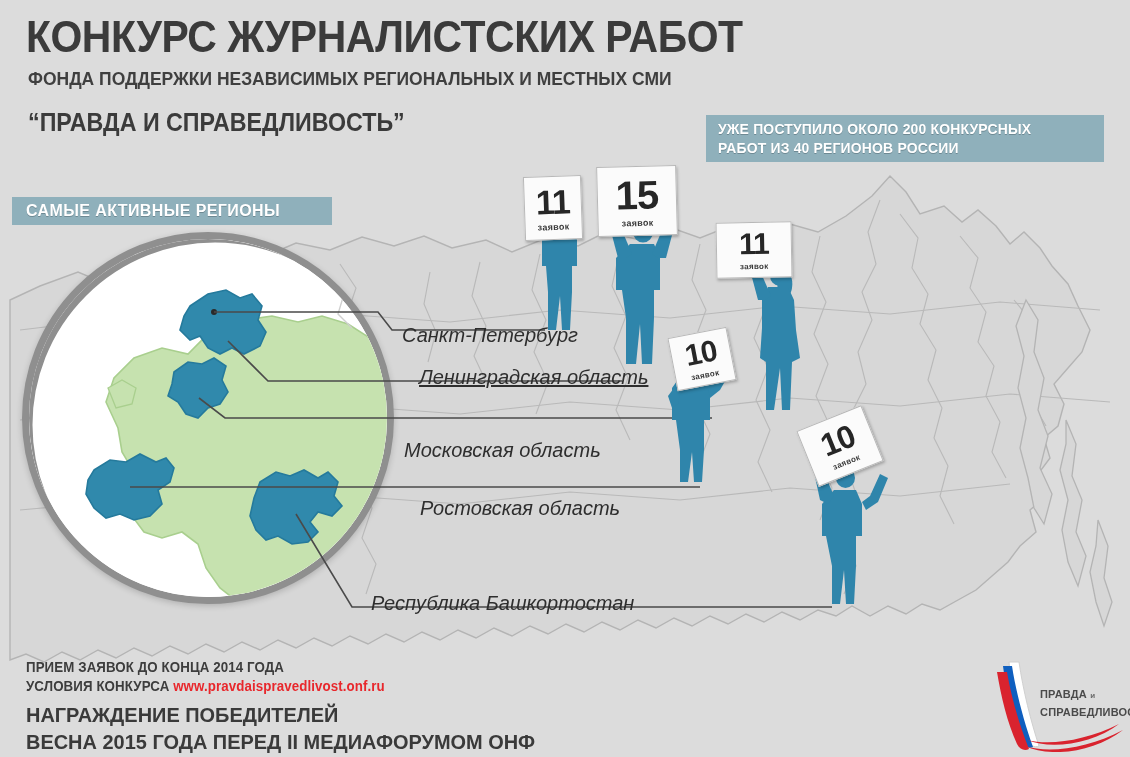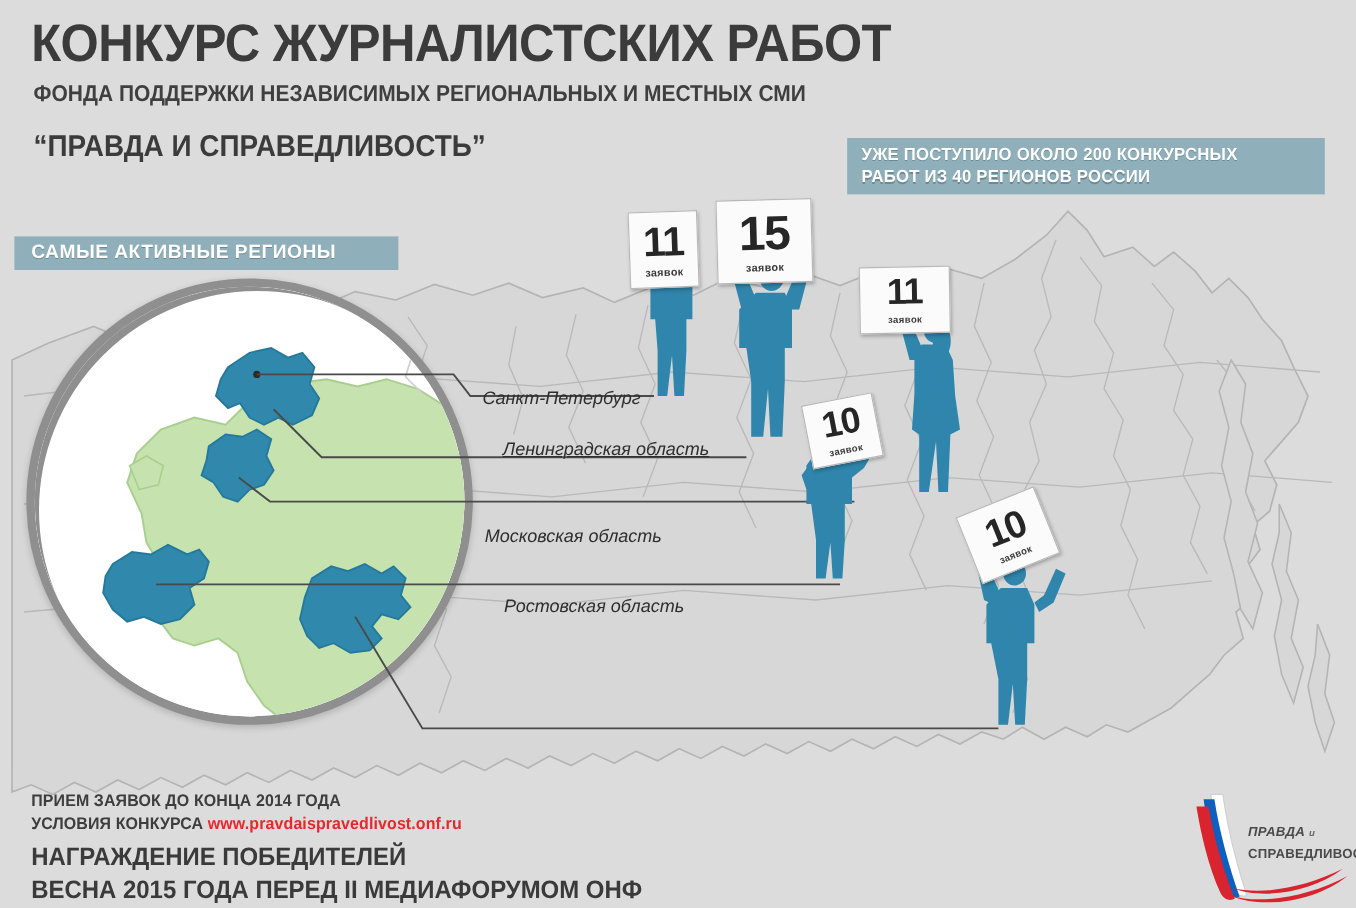--- a/index.html
+++ b/index.html
@@ -63,21 +63,21 @@
     position:absolute;left:22px;top:232px;width:372px;height:372px;
     border-radius:50%;
     background:#ffffff;
     border:7px solid #8f8f8f;
     box-sizing:border-box;
     overflow:hidden;
     box-shadow:0 2px 6px rgba(0,0,0,.18);
   }
   .magnifier svg{position:absolute;left:-7px;top:-7px;}
   .rlabel{
-    position:absolute;font-style:italic;font-size:15px;color:#2e2e2e;
+    position:absolute;font-style:italic;font-size:20px;color:#2e2e2e;
     white-space:nowrap;font-family:"Liberation Sans", sans-serif;
   }
 
   
   .person{position:absolute;}
   .sign{
     position:absolute;background:#fbfbfb;border:1px solid #b8b8b8;
     display:flex;flex-direction:column;align-items:center;justify-content:center;
     box-shadow:1px 2px 3px rgba(0,0,0,.25);
   }
@@ -88,21 +88,21 @@
   .bottom{position:absolute;left:26px;top:636px;margin-top:22px;}
   .bt1{font-size:14px;font-weight:bold;color:#3d3d3d;letter-spacing:.1px;line-height:19px;
        transform:scaleX(.95);transform-origin:left center;white-space:nowrap;}
   .url{color:#e8272c;}
   .bt2{font-size:21px;font-weight:bold;color:#3a3a3a;line-height:27px;margin-top:5px;
        transform:scaleX(.95);transform-origin:left center;white-space:nowrap;}
 
   
   .logo{position:absolute;left:995px;top:660px;width:132px;height:92px;}
   .logo .lg-text{position:absolute;left:45px;top:28px;width:90px;}
-  .logo .lg1{font-size:11px;font-weight:bold;color:#4a4a4a;letter-spacing:.2px;white-space:nowrap;font-style:italic;}
+  .logo .lg1{font-size:11px;font-weight:bold;color:#4a4a4a;letter-spacing:.2px;white-space:nowrap;}
   .logo .lg2{font-size:11px;font-weight:bold;color:#4a4a4a;letter-spacing:.2px;white-space:nowrap;margin-top:6px;}
   .logo .lgi{font-size:8px;font-weight:bold;color:#6a6a6a;}
 </style>
 </head>
 <body>
 
 <div id="stage">
 
   <svg class="maplayer" viewBox="0 0 1130 757" xmlns="http://www.w3.org/2000/svg">
     <g fill="#d7d7d7" stroke="#b4b4b4" stroke-width="1.4">
@@ -225,20 +225,21 @@
       <path d="M130,487 L400,487 L700,487"></path>
 
       <path d="M296,514 L352,607 L400,607 L832,607"></path>
     </g>
   </svg>
 
   <div class="rlabel" style="left:402px;top:324px;">Санкт-Петербург</div>
   <div class="rlabel" style="left:419px;top:366px;text-decoration:underline;">Ленинградская область</div>
   <div class="rlabel" style="left:404px;top:403px;margin-top:36px;">Московская область</div>
   <div class="rlabel" style="left:420px;top:497px;">Ростовская область</div>
+  <div class="rlabel" style="left:371px;top:592px;">Республика Башкортостан</div>
 
   <div class="person" style="left:526px;top:200px;width:76px;height:140px;">
     <svg width="76" height="140" viewBox="0 0 76 140" xmlns="http://www.w3.org/2000/svg">
       <g fill="#2f85ab">
         <path d="M26,18 a8.5,9 0 1,1 17,0 a8.5,9 0 1,1 -17,0 Z"></path>
         <path d="M24,28 L46,28 L51,40 L51,66 L46,66 L46,92 L44,130 L36,130 L34,96
                  L30,130 L22,130 L22,92 L20,66 L16,66 L16,40 Z"></path>
         <path d="M21,40 L16,40 L12,16 L18,14 L25,38 Z"></path>
       </g>
     </svg>

